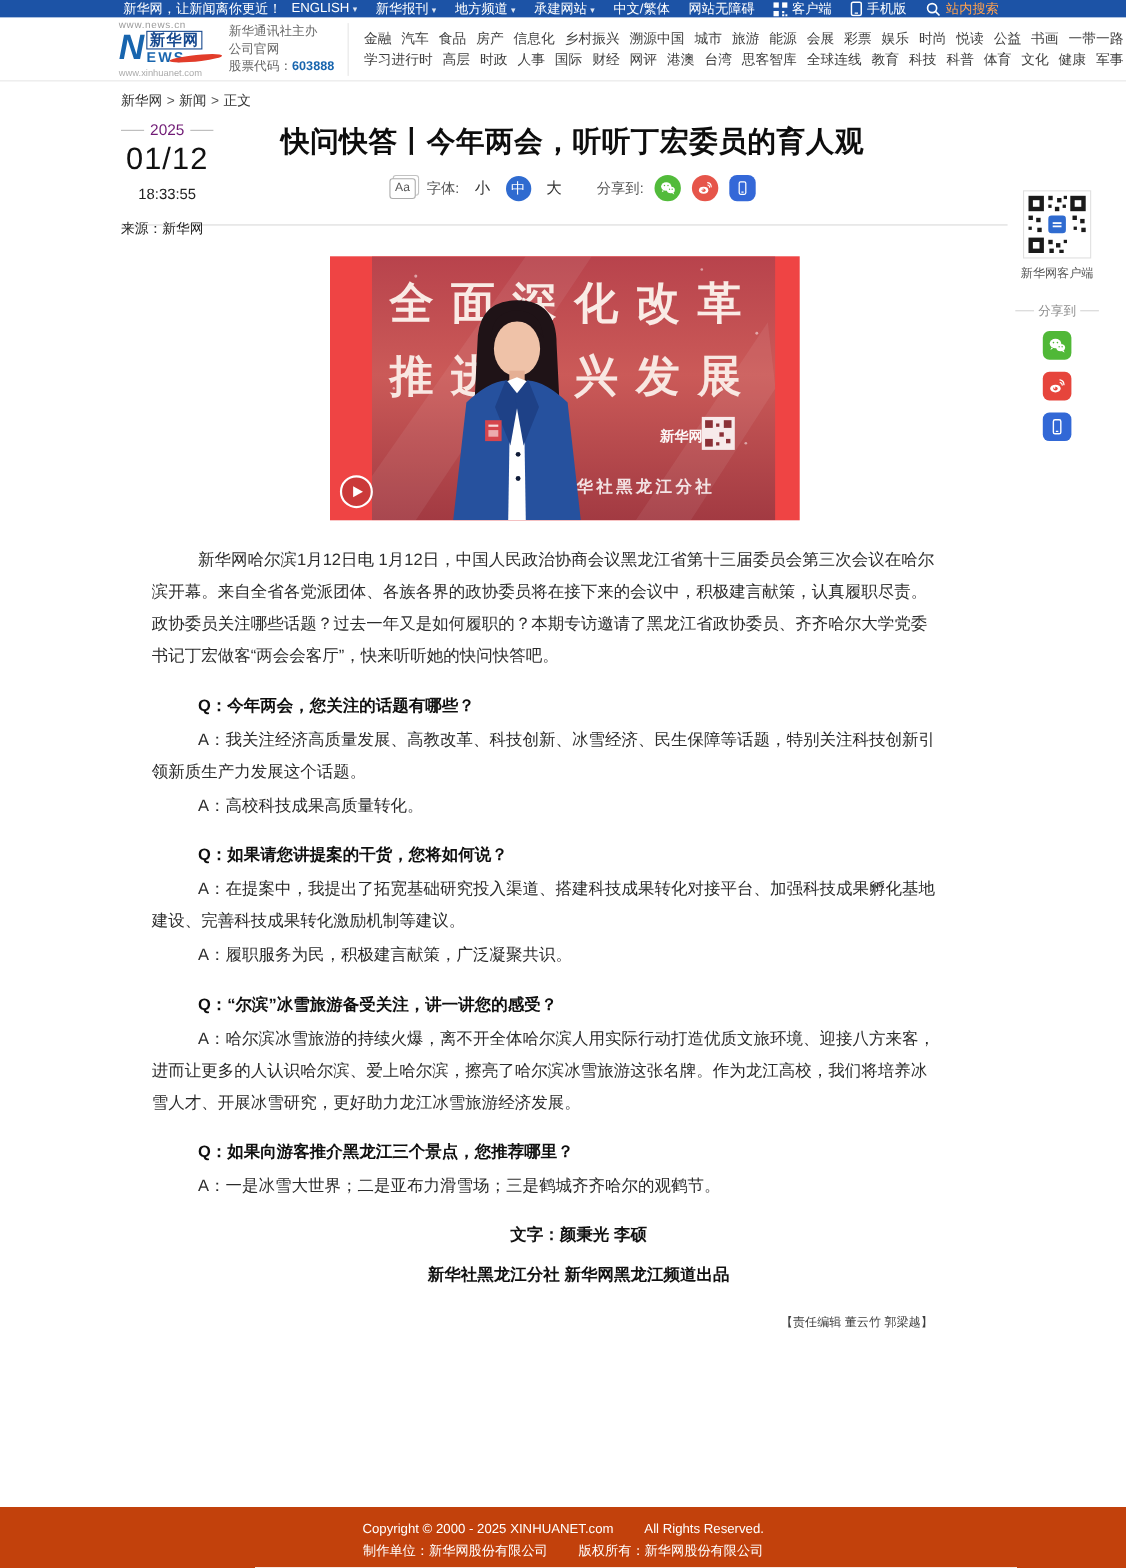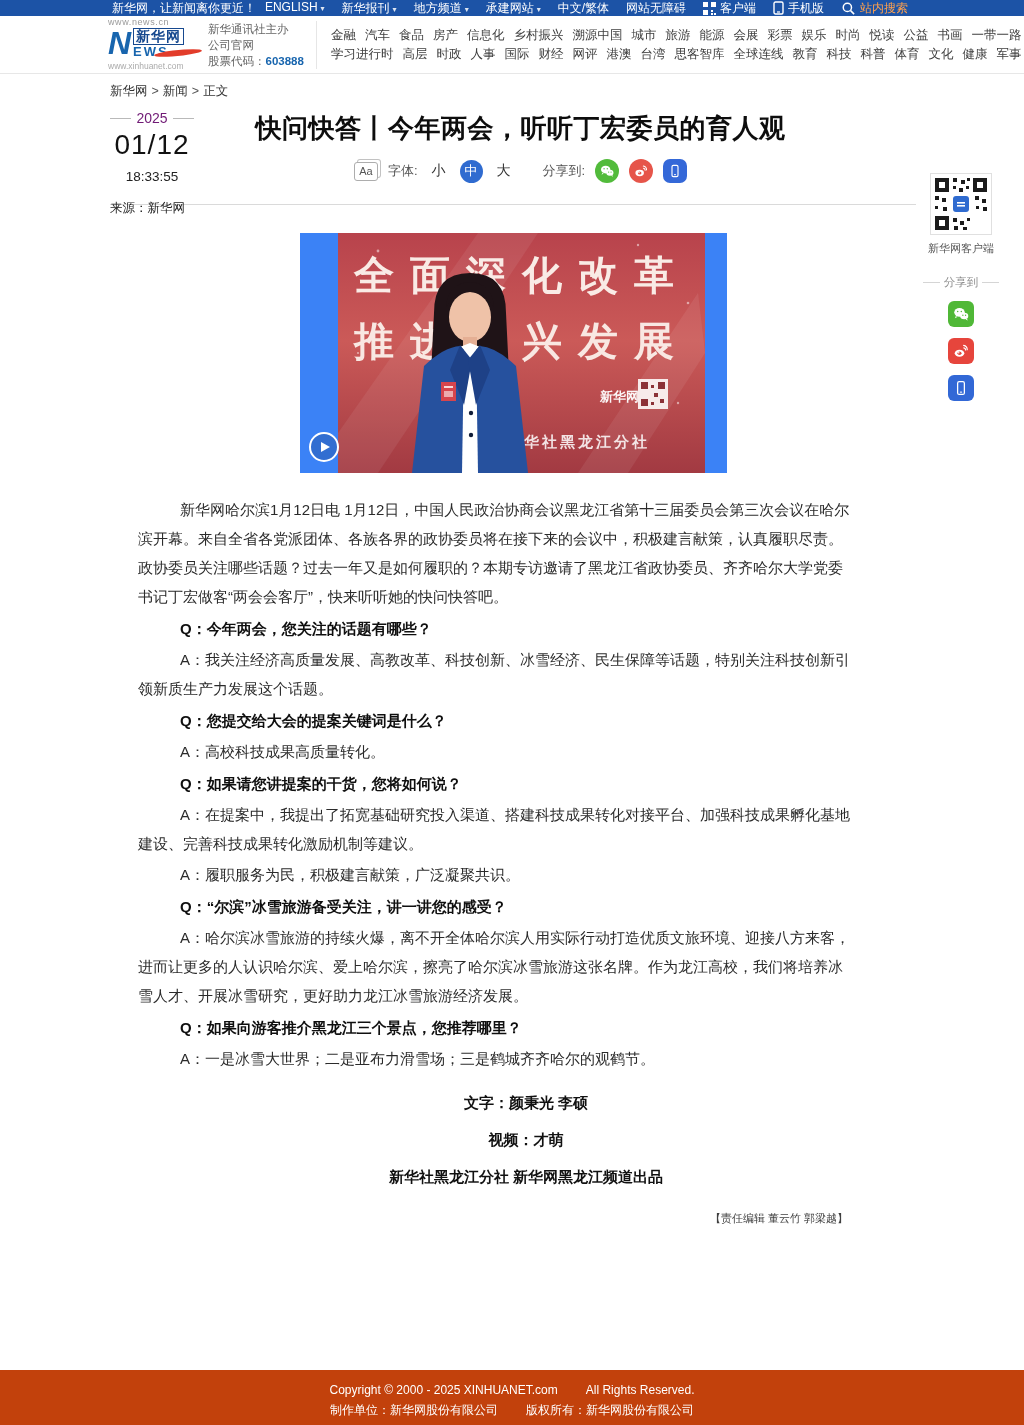--- a/index.html
+++ b/index.html
@@ -58,30 +58,30 @@
   .share-inline { display:flex; align-items:center; gap:10px; margin-left:18px; }
   .share-circle { width:24px; height:24px; border-radius:50%; display:inline-flex; align-items:center; justify-content:center; cursor:pointer; }
   .share-circle svg, .share-sq svg { display:block; }
   .c-wechat { background:#52bb3b; }
   .c-weibo { background:#e6554a; }
   .c-app { background:#3468d8; border-radius:7px; }
 
   .head-rule { border:0; border-top:1px solid #dadada; width:806px; margin:21px 0 0 -28px; }
 
   
-  .video-frame { position:relative; width:427px; height:240px; background:#3b82f6; margin:28px 0 0 162px; }
+  .video-frame { position:relative; width:427px; height:240px; background:#ef4444; margin:28px 0 0 162px; }
   .video-content { position:absolute; top:0; bottom:0; left:38px; right:22px; overflow:hidden; }
   .video-content svg { display:block; width:100%; height:100%; }
   .play-btn { position:absolute; left:9px; bottom:11px; width:30px; height:30px; border:2px solid #fff; border-radius:50%; display:flex; align-items:center; justify-content:center; cursor:pointer; background:rgba(0,0,0,.15); }
   .play-tri { width:0; height:0; border-left:9px solid #fff; border-top:5.5px solid transparent; border-bottom:5.5px solid transparent; margin-left:3px; }
 
   
   .body { margin-top:22px; }
   .body p { font-size:15px; line-height:29px; text-indent:42px; color:#2b2b2b; margin:0 0 2px; }
-  .body p.q { font-weight:700; color:#0f0f0f; margin-top:3px; }
+  .body p.q { font-weight:700; color:#0f0f0f; margin-top:16px; }
   .credits { margin-top:22px; padding-left:64px; text-align:center; }
   .credits p { font-size:15px; font-weight:700; color:#111; margin:0 0 21px; text-indent:0; line-height:16px; }
   .editor-note { margin-top:26px; text-align:right; font-size:11px; color:#3f3f3f; padding-right:2px; }
 
   
   .aside { position:absolute; right:25px; top:73px; width:76px; text-align:center; }
   .qr-box { width:62px; height:62px; margin:0 auto; background:#fff; border:1px solid #e0e0e0; padding:2px; }
   .qr-box svg { display:block; }
   .aside-caption { margin-top:6px; font-size:11px; color:#555; white-space:nowrap; }
   .aside-share-label { margin-top:19px; display:flex; align-items:center; gap:4px; font-size:11.5px; color:#8d8d8d; }
@@ -343,38 +343,36 @@
           </div>
       </div>
 
       <div class="body">
         <p class="lead">新华网哈尔滨1月12日电 1月12日，中国人民政治协商会议黑龙江省第十三届委员会第三次会议在哈尔滨开幕。来自全省各党派团体、各族各界的政协委员将在接下来的会议中，积极建言献策，认真履职尽责。政协委员关注哪些话题？过去一年又是如何履职的？本期专访邀请了黑龙江省政协委员、齐齐哈尔大学党委书记丁宏做客“两会会客厅”，快来听听她的快问快答吧。</p>
         <div>
 
             <p class="q">Q：今年两会，您关注的话题有哪些？</p>
             <p class="a">A：我关注经济高质量发展、高教改革、科技创新、冰雪经济、民生保障等话题，特别关注科技创新引领新质生产力发展这个话题。</p>
 
-            <p class="q">Q：您提交给大会的提案关键词是什么？</p>
             <p class="a">A：高校科技成果高质量转化。</p>
 
             <p class="q">Q：如果请您讲提案的干货，您将如何说？</p>
             <p class="a">A：在提案中，我提出了拓宽基础研究投入渠道、搭建科技成果转化对接平台、加强科技成果孵化基地建设、完善科技成果转化激励机制等建议。</p>
 
             <p class="a">A：履职服务为民，积极建言献策，广泛凝聚共识。</p>
 
             <p class="q">Q：“尔滨”冰雪旅游备受关注，讲一讲您的感受？</p>
             <p class="a">A：哈尔滨冰雪旅游的持续火爆，离不开全体哈尔滨人用实际行动打造优质文旅环境、迎接八方来客，进而让更多的人认识哈尔滨、爱上哈尔滨，擦亮了哈尔滨冰雪旅游这张名牌。作为龙江高校，我们将培养冰雪人才、开展冰雪研究，更好助力龙江冰雪旅游经济发展。</p>
 
             <p class="q">Q：如果向游客推介黑龙江三个景点，您推荐哪里？</p>
             <p class="a">A：一是冰雪大世界；二是亚布力滑雪场；三是鹤城齐齐哈尔的观鹤节。</p>
           </div>
         <div class="credits">
 
         <p>文字：颜秉光 李硕</p>
-            <p>视频：才萌</p>
             <p>新华社黑龙江分社 新华网黑龙江频道出品</p>
           </div>
         <div class="editor-note">【责任编辑 董云竹 郭梁越】</div>
       </div>
     </div>
 
     <div class="aside">
       <div class="qr-box">
         <svg width="56" height="56" viewBox="0 0 56 56">
           <rect width="56" height="56" fill="#fff"></rect>

